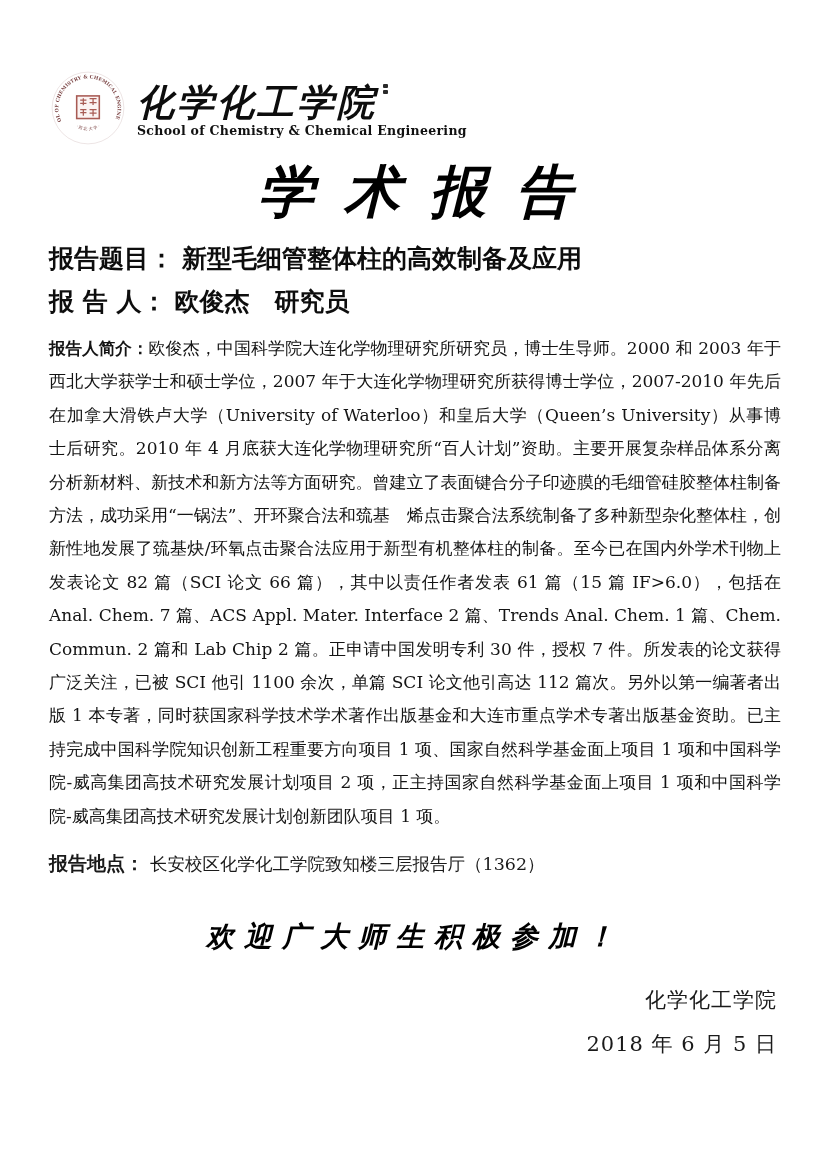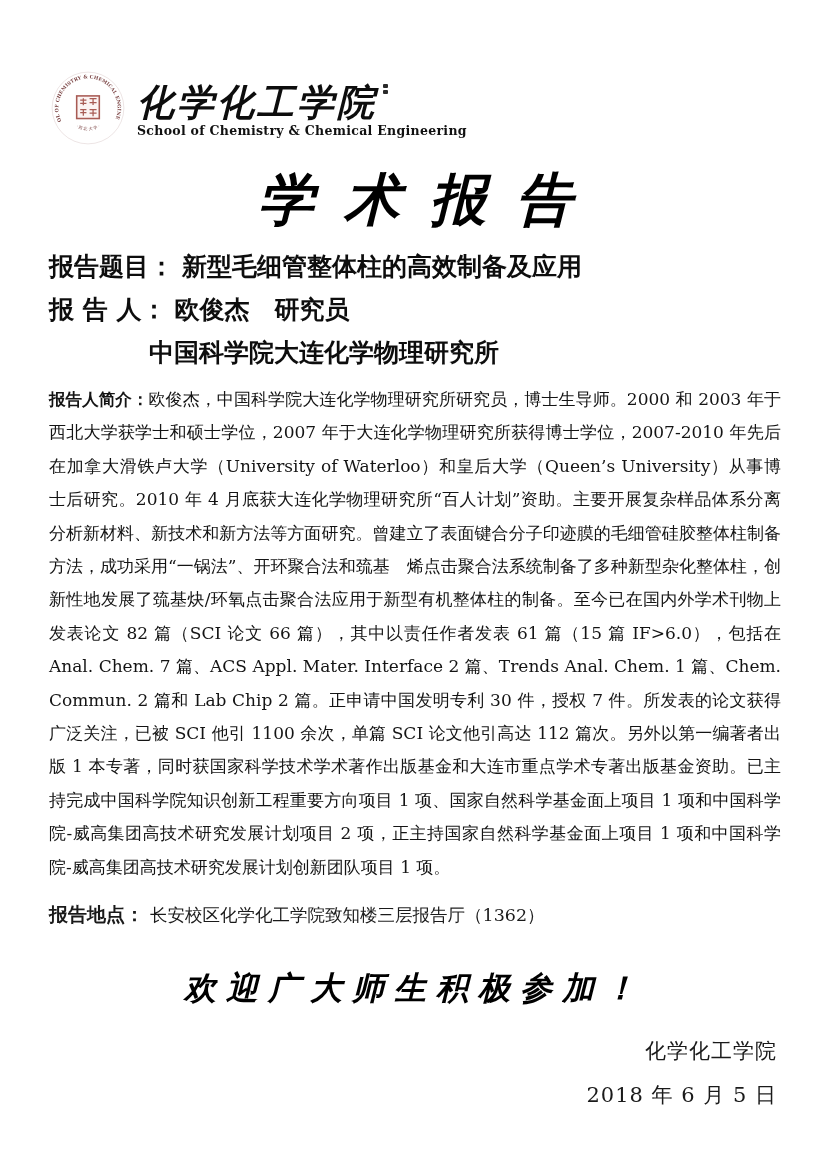--- a/index.html
+++ b/index.html
@@ -33,21 +33,21 @@
     margin-top: 1px;
   }
 
   
   .doc-title {
     text-align: center;
     font-weight: 900; font-style: italic;
     font-size: 56px; line-height: 62px;
     letter-spacing: 30px; text-indent: 30px; 
     color:#000;
-    margin-top: 20px;
+    margin-top: 12px;
   }
   .issue {
     text-align: center;
     font-size: 21px; letter-spacing: 1px;
     margin-top: 14px; color:#1a1a1a;
   }
 
   
   .fields { margin-top: 24px; }
   .field-line {
@@ -71,21 +71,21 @@
 
   
   .meta-line { margin-top: 13px; font-size: 17.5px; line-height: 26px; }
   .meta-label { font-size: 19px; font-weight: 600; margin-right: 6px; }
 
   
   .welcome {
     margin-top: 34px;
     text-align: center;
     font-weight: 900; font-style: italic;
-    font-size: 32px; line-height: 52px; letter-spacing: 10px;
+    font-size: 28px; line-height: 52px; letter-spacing: 10px;
     color:#000;
   }
 
   
   .signature { margin-top: 22px; text-align: right; padding-right: 4px; }
   .sig-org  { font-size: 21px; line-height: 30px; letter-spacing: 1px; }
   .sig-date { font-size: 21px; line-height: 30px; margin-top: 14px; letter-spacing: 1px; }
 </style>
 </head>
 <body>
@@ -128,23 +128,20 @@
   <div class="doc-title">学术报告</div>
 
 
   <div class="fields">
     <div class="field-line">
       <span class="field-label">报告题目：</span><span class="field-value">新型毛细管整体柱的高效制备及应用</span>
     </div>
     <div class="field-line">
       <span class="field-label">报  告  人：</span><span class="field-value">欧俊杰　研究员</span>
     </div>
-    <div class="field-line field-indent">
-      <span class="field-value">中国科学院大连化学物理研究所</span>
-    </div>
   </div>
 
   <p class="bio"><span class="bio-label">报告人简介：</span><span>欧俊杰，中国科学院大连化学物理研究所研究员，博士生导师。2000 和 2003 年于西北大学获学士和硕士学位，2007 年于大连化学物理研究所获得博士学位，2007-2010 年先后在加拿大滑铁卢大学（University of Waterloo）和皇后大学（Queen’s University）从事博士后研究。2010 年 4 月底获大连化学物理研究所“百人计划”资助。主要开展复杂样品体系分离分析新材料、新技术和新方法等方面研究。曾建立了表面键合分子印迹膜的毛细管硅胶整体柱制备方法，成功采用“一锅法”、开环聚合法和巯基　烯点击聚合法系统制备了多种新型杂化整体柱，创新性地发展了巯基炔/环氧点击聚合法应用于新型有机整体柱的制备。至今已在国内外学术刊物上发表论文 82 篇（SCI 论文 66 篇），其中以责任作者发表 61 篇（15 篇 IF&gt;6.0），包括在 Anal. Chem. 7 篇、ACS Appl. Mater. Interface 2 篇、Trends Anal. Chem. 1 篇、Chem. Commun. 2 篇和 Lab Chip 2 篇。正申请中国发明专利 30 件，授权 7 件。所发表的论文获得广泛关注，已被 SCI 他引 1100 余次，单篇 SCI 论文他引高达 112 篇次。另外以第一编著者出版 1 本专著，同时获国家科学技术学术著作出版基金和大连市重点学术专著出版基金资助。已主持完成中国科学院知识创新工程重要方向项目 1 项、国家自然科学基金面上项目 1 项和中国科学院-威高集团高技术研究发展计划项目 2 项，正主持国家自然科学基金面上项目 1 项和中国科学院-威高集团高技术研究发展计划创新团队项目 1 项。</span></p>
 
   <div class="meta-line">
     <span class="meta-label">报告地点：</span><span>长安校区化学化工学院致知楼三层报告厅（1362）</span>
   </div>
 
   <div class="welcome">欢迎广大师生积极参加！</div>
 

